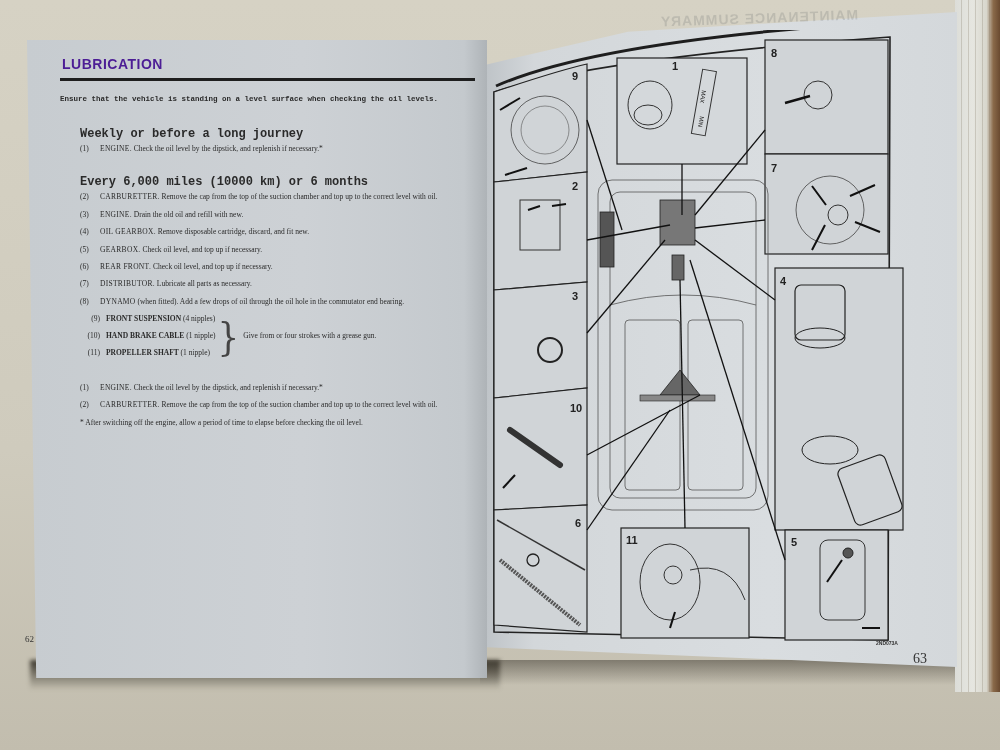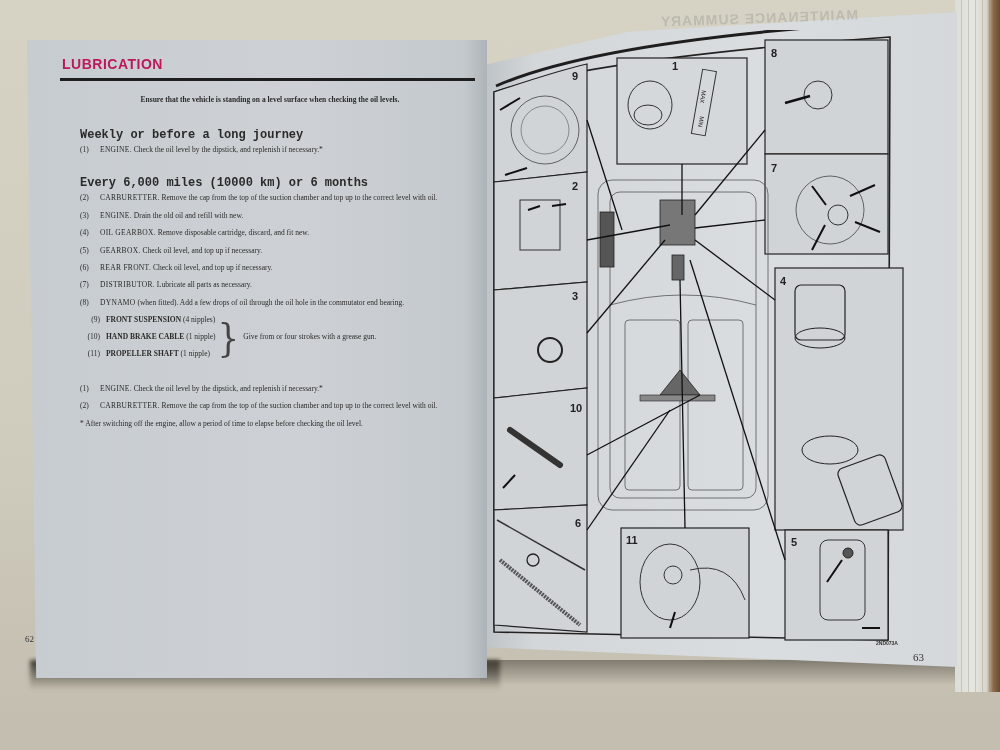--- a/index.html
+++ b/index.html
@@ -20,36 +20,36 @@
              clip-path:polygon(0 8%,30% 3%,100% 0,100% 100%,0 97%);}
   .page-edges{position:absolute;left:955px;top:0;width:45px;height:692px;
              background:linear-gradient(90deg,#dcddd8 0%,#e6e6e0 40%,#d8d6cc 70%,#8a6a4a 85%,#6a4a30 100%);}
   .edge-lines{position:absolute;left:955px;top:0;width:40px;height:692px;
              background:repeating-linear-gradient(90deg,rgba(0,0,0,0) 0 6px,rgba(120,110,90,0.25) 6px 7px);}
   .bleed{position:absolute;left:660px;top:10px;font-family:"Liberation Sans",sans-serif;
          font-weight:bold;font-size:14px;color:rgba(80,85,90,0.18);letter-spacing:1px;
          transform:scaleX(-1) rotate(2deg);}
 
   .left-content{position:absolute;left:60px;top:56px;width:420px;color:#2a2a2a;}
-  .title{font-family:"Liberation Sans",sans-serif;font-weight:bold;font-size:14px;letter-spacing:0.5px;color:#be185d;margin:0 0 6px 2px;}
+  .title{font-family:"Liberation Sans",sans-serif;font-weight:bold;font-size:14px;letter-spacing:0.5px;color:#4c1d95;margin:0 0 6px 2px;}
   .rule{height:3px;background:#1e1e1e;margin:0 0 14px 0;width:415px;}
-  .notice{font-size:7.5px;font-weight:bold;text-align:center;margin:0 0 24px 0;color:#2a2a2a;}
+  .notice{font-size:7.5px;font-weight:bold;text-align:left;margin:0 0 24px 0;color:#2a2a2a;font-family:Liberation Mono, monospace;}
   .sec-head{font-size:12px;font-weight:bold;margin:0 0 3px 20px;font-family:Liberation Mono, monospace;}
   .item{font-size:7.5px;display:flex;margin:0 0 8px 20px;line-height:1.25;}
   .item .num{width:20px;flex:0 0 20px;}
   .item .txt{width:365px;}
   .item b{font-weight:normal;letter-spacing:0.3px;}
   .group{display:flex;align-items:center;margin:4px 0 26px 14px;font-size:7.5px;}
   .group .rows{display:flex;flex-direction:column;gap:8px;}
   .group .row{display:flex;}
   .group .row .num{width:26px;text-align:right;padding-right:6px;}
   .group .brace{font-size:34px;line-height:1;margin:0 4px 0 2px;color:#444;font-family:"DejaVu Serif",serif;transform:scaleY(1.15);}
   .footnote{font-size:7.5px;margin:0 0 8px 20px;}
   .pnum-l{position:absolute;left:25px;top:634px;font-size:9px;color:#333;}
-  .pnum-r{position:absolute;left:913px;top:651px;font-size:11px;color:#333;}
+  .pnum-r{position:absolute;left:913px;top:651px;font-size:14px;color:#333;}
 
   
   .diagram{position:absolute;left:490px;top:30px;}
   .fig-code{position:absolute;left:876px;top:640px;font-family:"Liberation Sans",sans-serif;font-size:5px;font-weight:bold;color:#333;}
   .panel-num{font-family:"Liberation Sans",sans-serif;font-weight:bold;font-size:11px;fill:#222;}
 </style>
 </head>
 <body>
 
 <div class="table-bg"></div>

